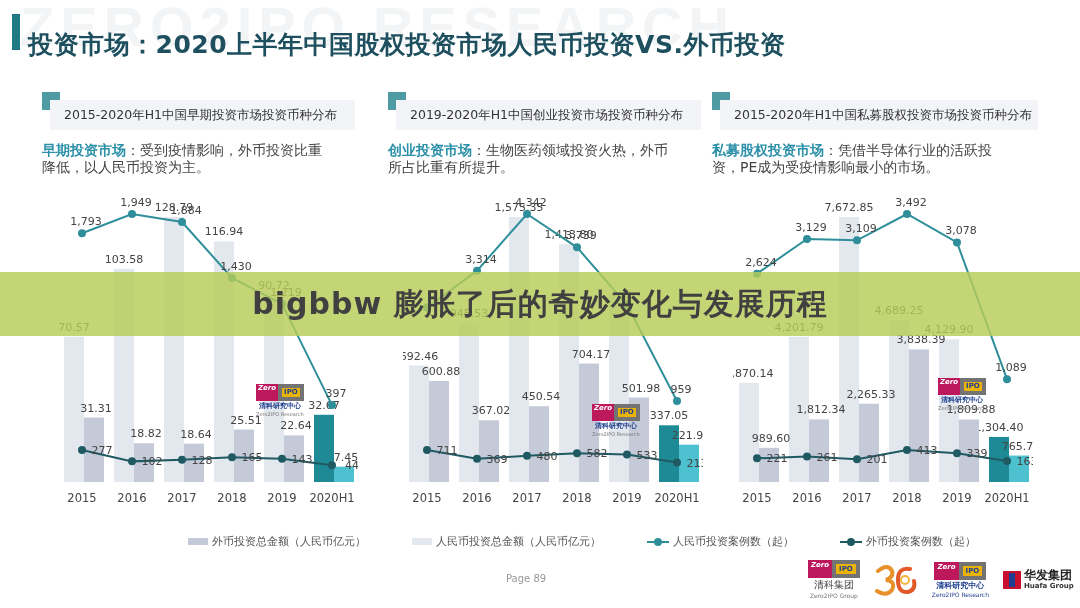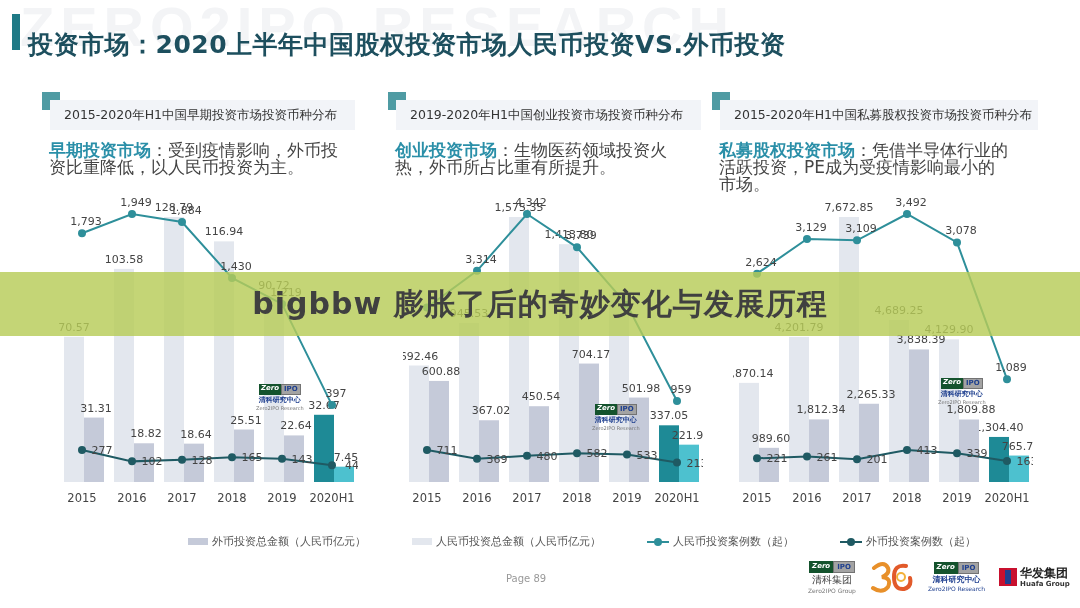--- a/index.html
+++ b/index.html
@@ -6,40 +6,40 @@
   html, body { width: 1080px; height: 608px; overflow: hidden; background: #ffffff; }
   body { position: relative; font-family: "DejaVu Sans", "Liberation Sans", sans-serif; color: #333; }
   .watermark-bg { position: absolute; left: 20px; top: -6px; font-size: 56px; font-weight: bold; color: #f3f4f6; letter-spacing: 6px; font-family: "Liberation Sans", sans-serif; white-space: nowrap; }
   .title-bar { position: absolute; left: 12px; top: 14px; width: 8px; height: 36px; background: #1f7a86; }
   .page-title { position: absolute; left: 28px; top: 28px; font-size: 25px; font-weight: bold; color: #1d4f5e; white-space: nowrap; letter-spacing: 0.5px; }
 
   .panel { position: absolute; top: 92px; width: 340px; }
   .panel-head { position: relative; height: 40px; }
   .panel-sq { position: absolute; left: 0; top: 0; width: 18px; height: 18px; background: #4f9ba3; }
   .panel-title-box { position: absolute; left: 8px; top: 8px; height: 30px; width: 305px; background: #f2f4f8; padding-left: 14px; line-height: 30px; font-size: 12.5px; color: #333; white-space: nowrap; }
-  .panel-desc { margin-top: 10px; font-size: 17px; line-height: 17px; color: #444; width: 290px; margin-left: 7px; }
+  .panel-desc { margin-top: 10px; font-size: 14px; line-height: 17px; color: #444; width: 290px; }
   .panel-desc .kw { color: #2a8fa8; font-weight: bold; }
 
   .chart { position: absolute; top: 190px; }
   .chart svg text { font-family: "DejaVu Sans", "Liberation Sans", sans-serif; }
 
   .legend { position: absolute; top: 534px; left: 188px; display: flex; gap: 46px; font-size: 11px; color: #555; }
   .legend-item { display: flex; align-items: center; gap: 4px; white-space: nowrap; }
   .lg-swatch { width: 20px; height: 7px; }
   .lg-line { position: relative; width: 22px; height: 8px; }
   .lg-line::before { content: ""; position: absolute; left: 0; right: 0; top: 3px; height: 2px; background: var(--c); }
   .lg-line::after { content: ""; position: absolute; left: 7px; top: 0; width: 8px; height: 8px; border-radius: 50%; background: var(--c); }
 
   .page-num { position: absolute; left: 506px; top: 573px; font-size: 10px; color: #999; }
   .logos { position: absolute; top: 560px; left: 808px; display: flex; gap: 14px; align-items: center; }
   .logo { display: flex; flex-direction: column; align-items: center; font-size: 7px; color: #444; }
   .logo-zero { display: flex; }
   .logo-zero span { font-size: 7px; font-weight: bold; padding: 0 3px; line-height: 10px; }
-  .z1 { background: #14532d; color: #fff; font-style: italic; }
-  .z2 { border: 1px solid #737373; color: #1e3f8f; background: #a3a3a3; }
+  .z1 { background: #be185d; color: #fff; font-style: italic; }
+  .z2 { border: 4px solid #737373; color: #1e3f8f; background: #eab308; }
   .logo-30 { width: 44px; height: 34px; position: relative; }
   .logo-huafa { display: flex; align-items: center; gap: 3px; }
   .hf-mark { width: 18px; height: 18px; background: #c8102e; position: relative; }
   .hf-mark::after { content: ""; position: absolute; left: 6px; top: 2px; width: 6px; height: 14px; background: #1e3f8f; }
   .hf-text { font-size: 12px; font-weight: bold; color: #222; line-height: 13px; }
   .hf-sub { font-size: 7px; color: #333; font-weight: bold; }
 
   .banner { position: absolute; left: 0; top: 272px; width: 1080px; height: 64px; background: rgba(183, 204, 88, 0.82); display: flex; align-items: center; justify-content: center; }
   .banner-text { font-size: 30px; font-weight: bold; color: #404040; letter-spacing: 1px; white-space: nowrap; }
 

